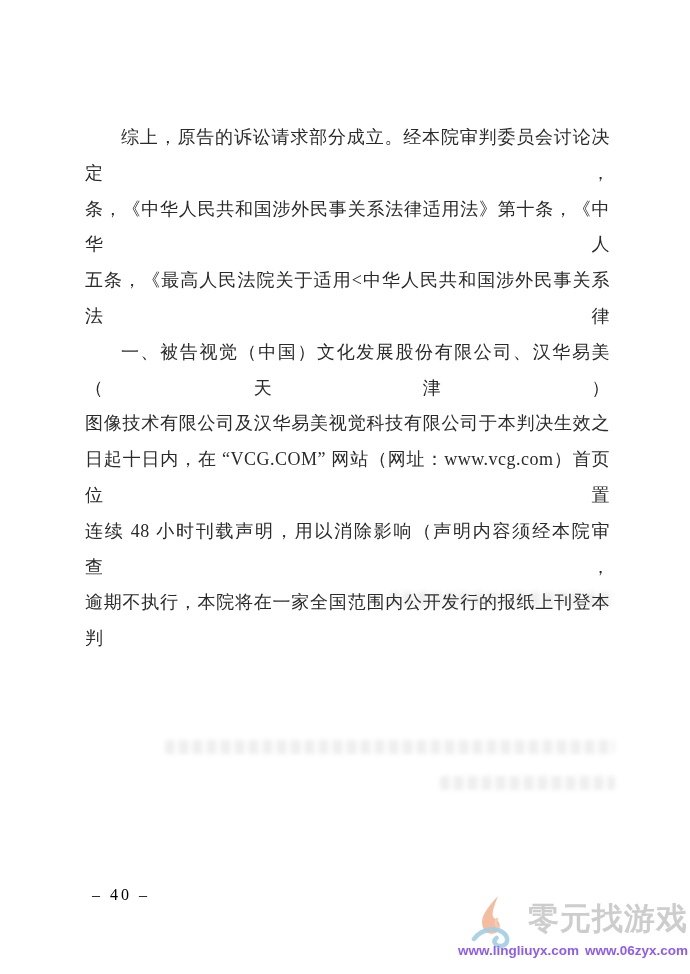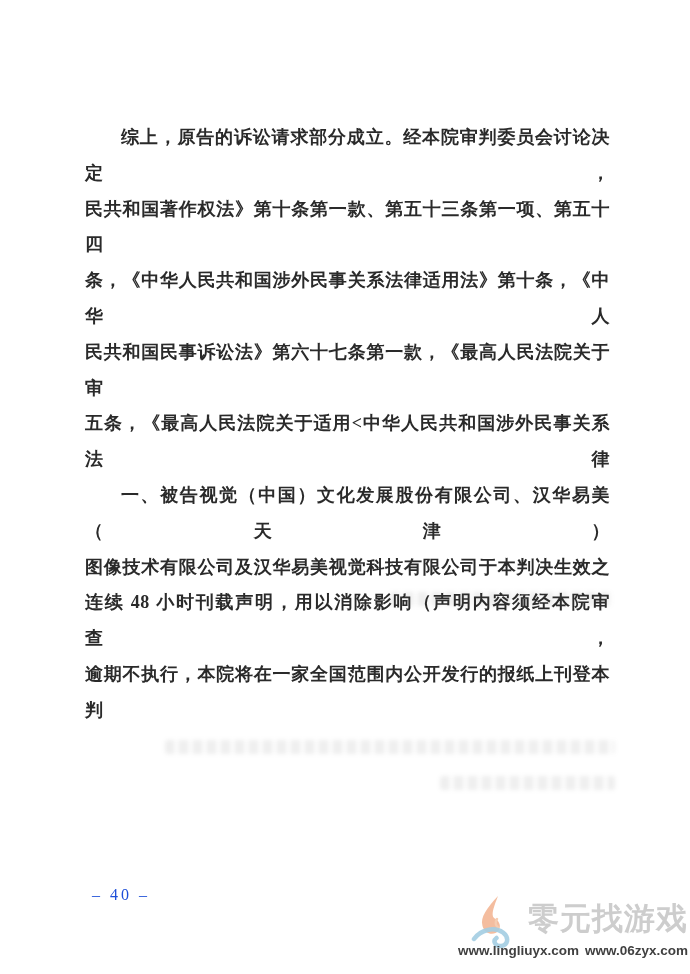--- a/index.html
+++ b/index.html
@@ -23,31 +23,30 @@
     color: #2a2a2a;
     font-size: 18px;
     line-height: 35.8px;
   }
   .para { margin: 0; }
   .line {
     text-align: justify;
     text-align-last: justify;
     letter-spacing: 0.5px;
     min-height: 35.8px;
-    font-weight: bold;
   }
   .line.indent {
     text-indent: 2em;
   }
   .page-number {
     position: absolute;
     left: 92px;
     top: 886px;
     font-size: 16px;
-    color: #1d4ed8;
+    color: #000000;
     letter-spacing: 3px;
     white-space: nowrap;
   }
   
   .artifact {
     position: absolute;
     height: 14px;
     background: repeating-linear-gradient(90deg,
       rgba(90,90,90,0.10) 0 9px, rgba(90,90,90,0.02) 9px 14px);
     filter: blur(2px);
@@ -84,44 +83,43 @@
   }
   .wm-urls {
     position: absolute;
     left: 2px;
     top: 51px;
     width: 230px;
     display: flex;
     justify-content: space-between;
     font-size: 13.5px;
     font-weight: bold;
-    color: #404040;
+    color: #8b5cf6;
     font-family: "Liberation Sans", "DejaVu Sans", sans-serif;
     white-space: nowrap;
     align-items: center;
   }
 </style>
 </head>
 <body>
 
 <div class="page">
 
   <div class="content">
 
     <div class="para">
       <div class="line indent">综上，原告的诉讼请求部分成立。经本院审判委员会讨论决定，</div>
-      <div class="line">民共和国著作权法》第十条第一款、第五十三条第一项、第五十四</div>
       <div class="line">条，《中华人民共和国涉外民事关系法律适用法》第十条，《中华人</div>
-      <div class="line">民共和国民事诉讼法》第六十七条第一款，《最高人民法院关于审</div>
       <div class="line">五条，《最高人民法院关于适用&lt;中华人民共和国涉外民事关系法律</div>
     </div>
 
     <div class="para">
       <div class="line indent">一、被告视觉（中国）文化发展股份有限公司、汉华易美（天津）</div>
       <div class="line">图像技术有限公司及汉华易美视觉科技有限公司于本判决生效之</div>
+      <div class="line">日起十日内，在 “VCG.COM” 网站（网址：www.vcg.com）首页位置</div>
       <div class="line">连续 48 小时刊载声明，用以消除影响（声明内容须经本院审查，</div>
       <div class="line">逾期不执行，本院将在一家全国范围内公开发行的报纸上刊登本判</div>
 
     </div>
 
   </div>
 
   <div class="artifact a1"></div>
   <div class="artifact a2"></div>
   <div class="artifact a3"></div>

